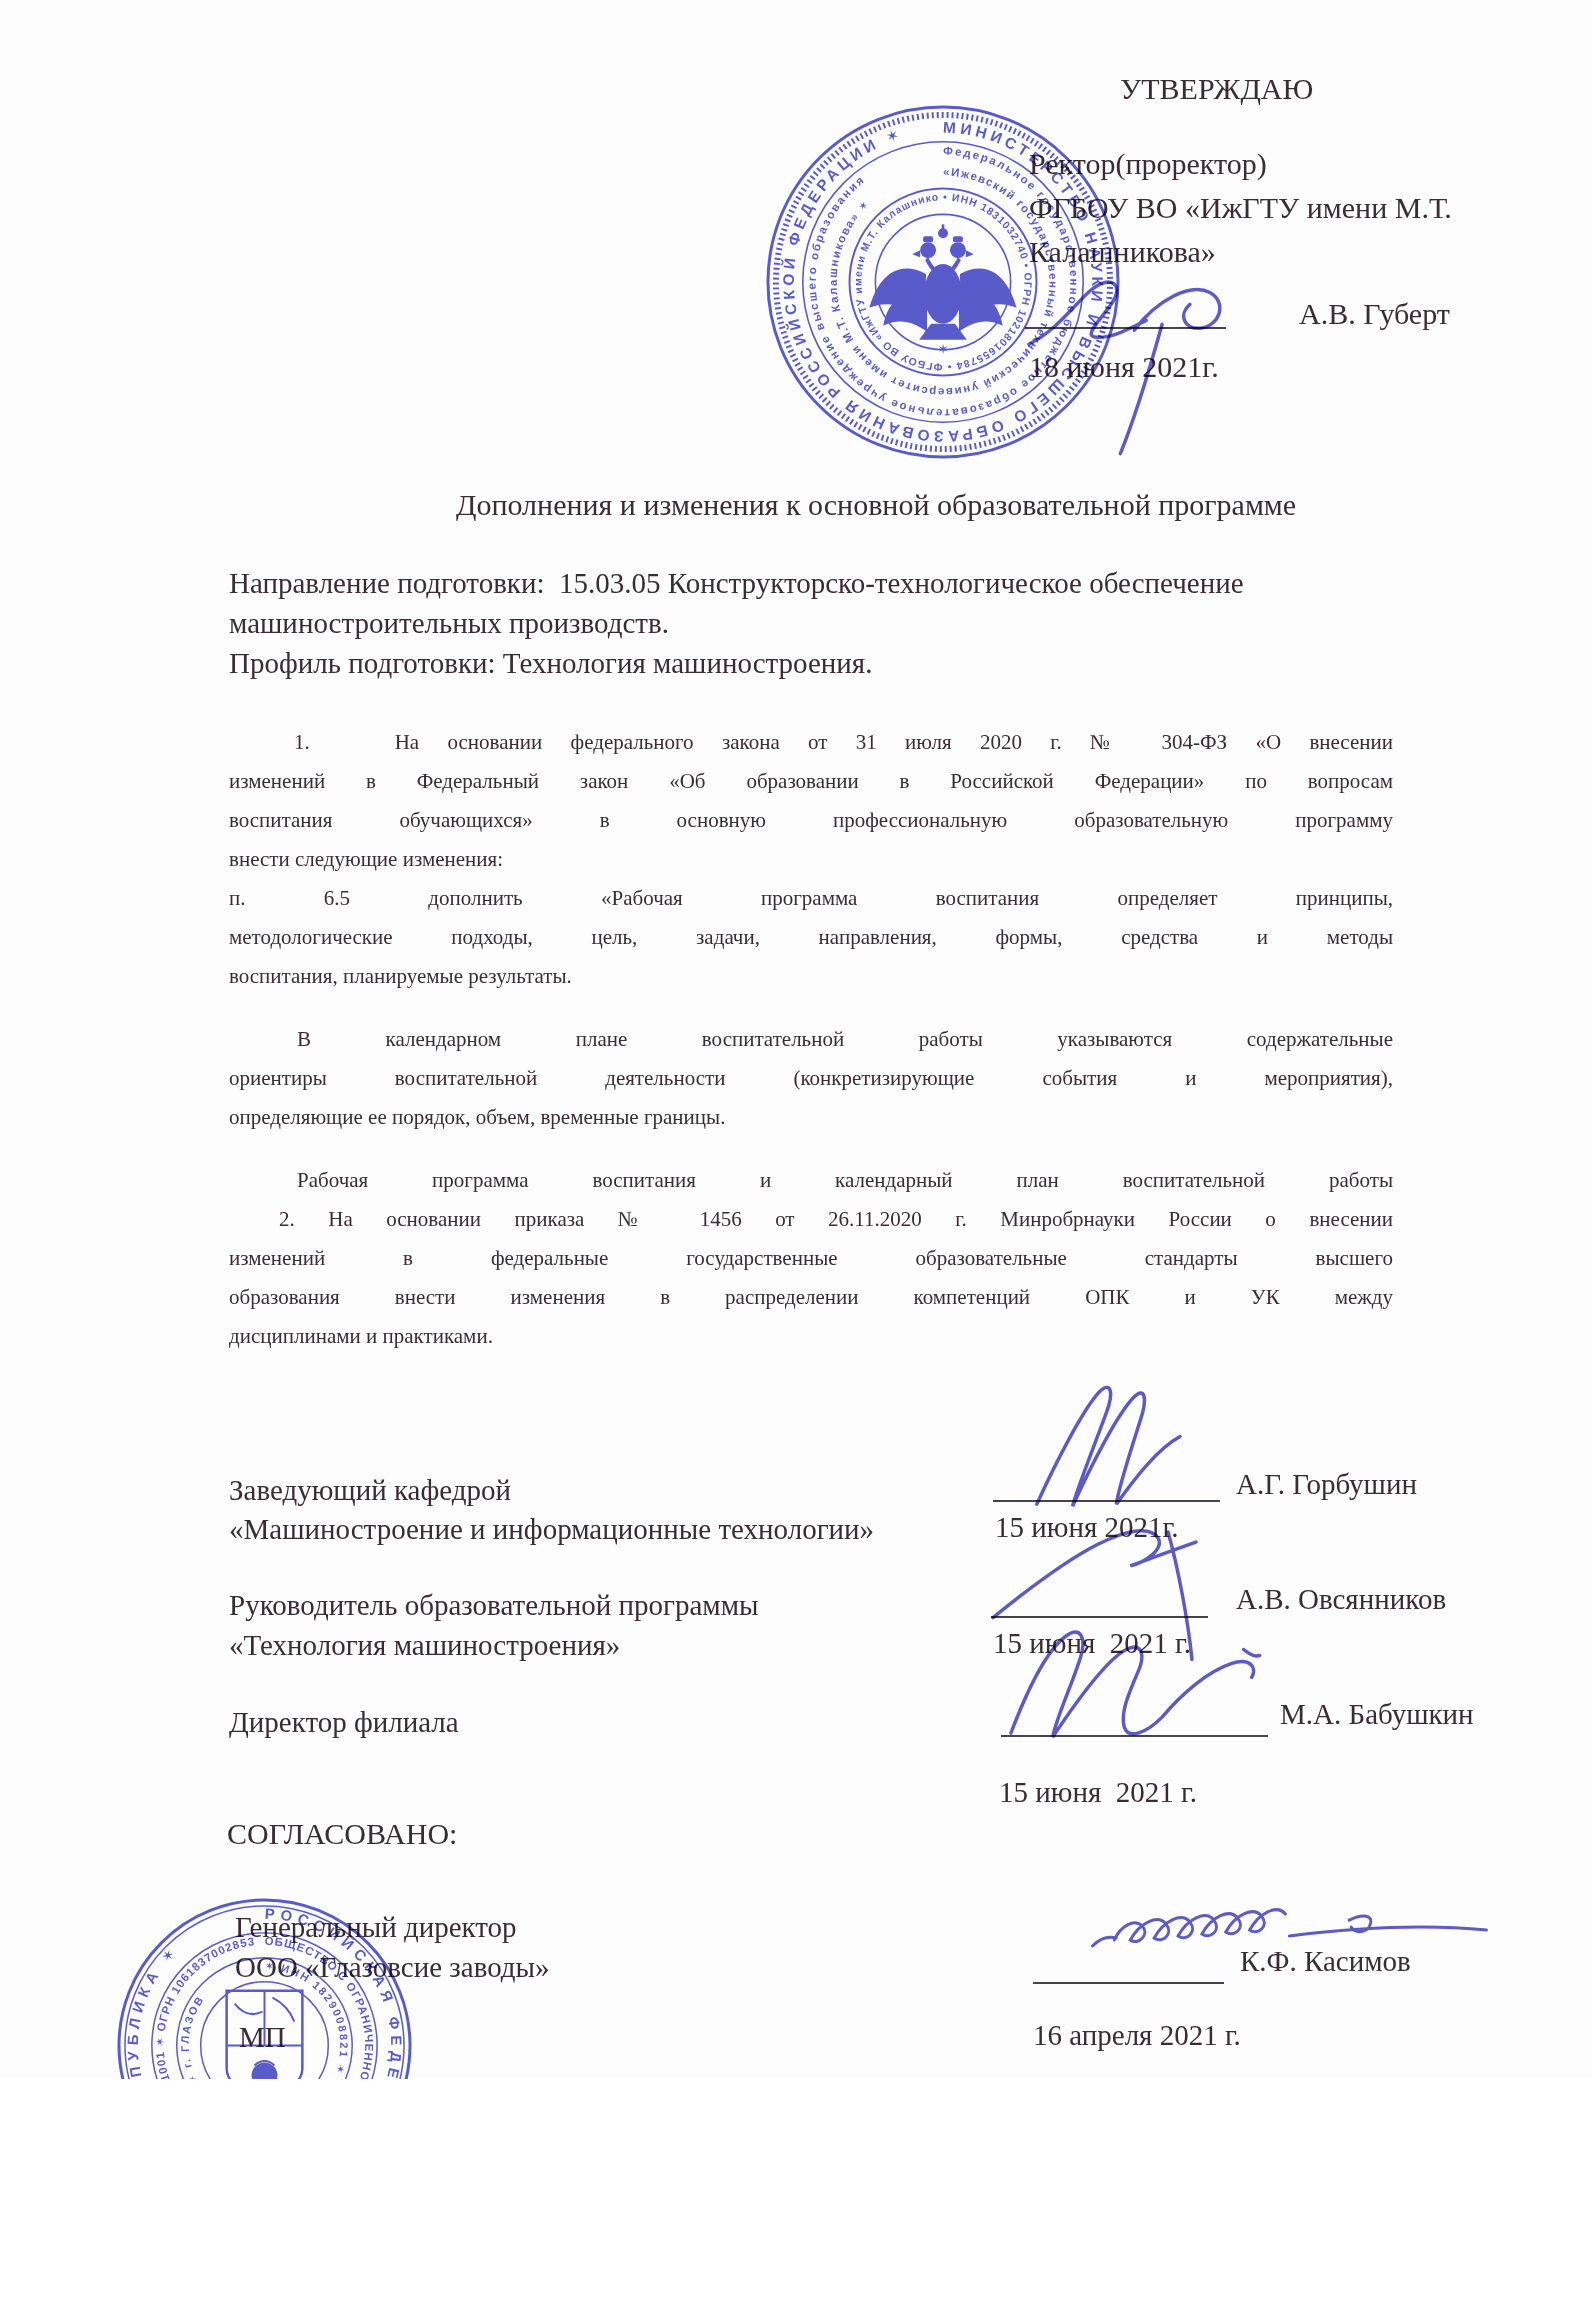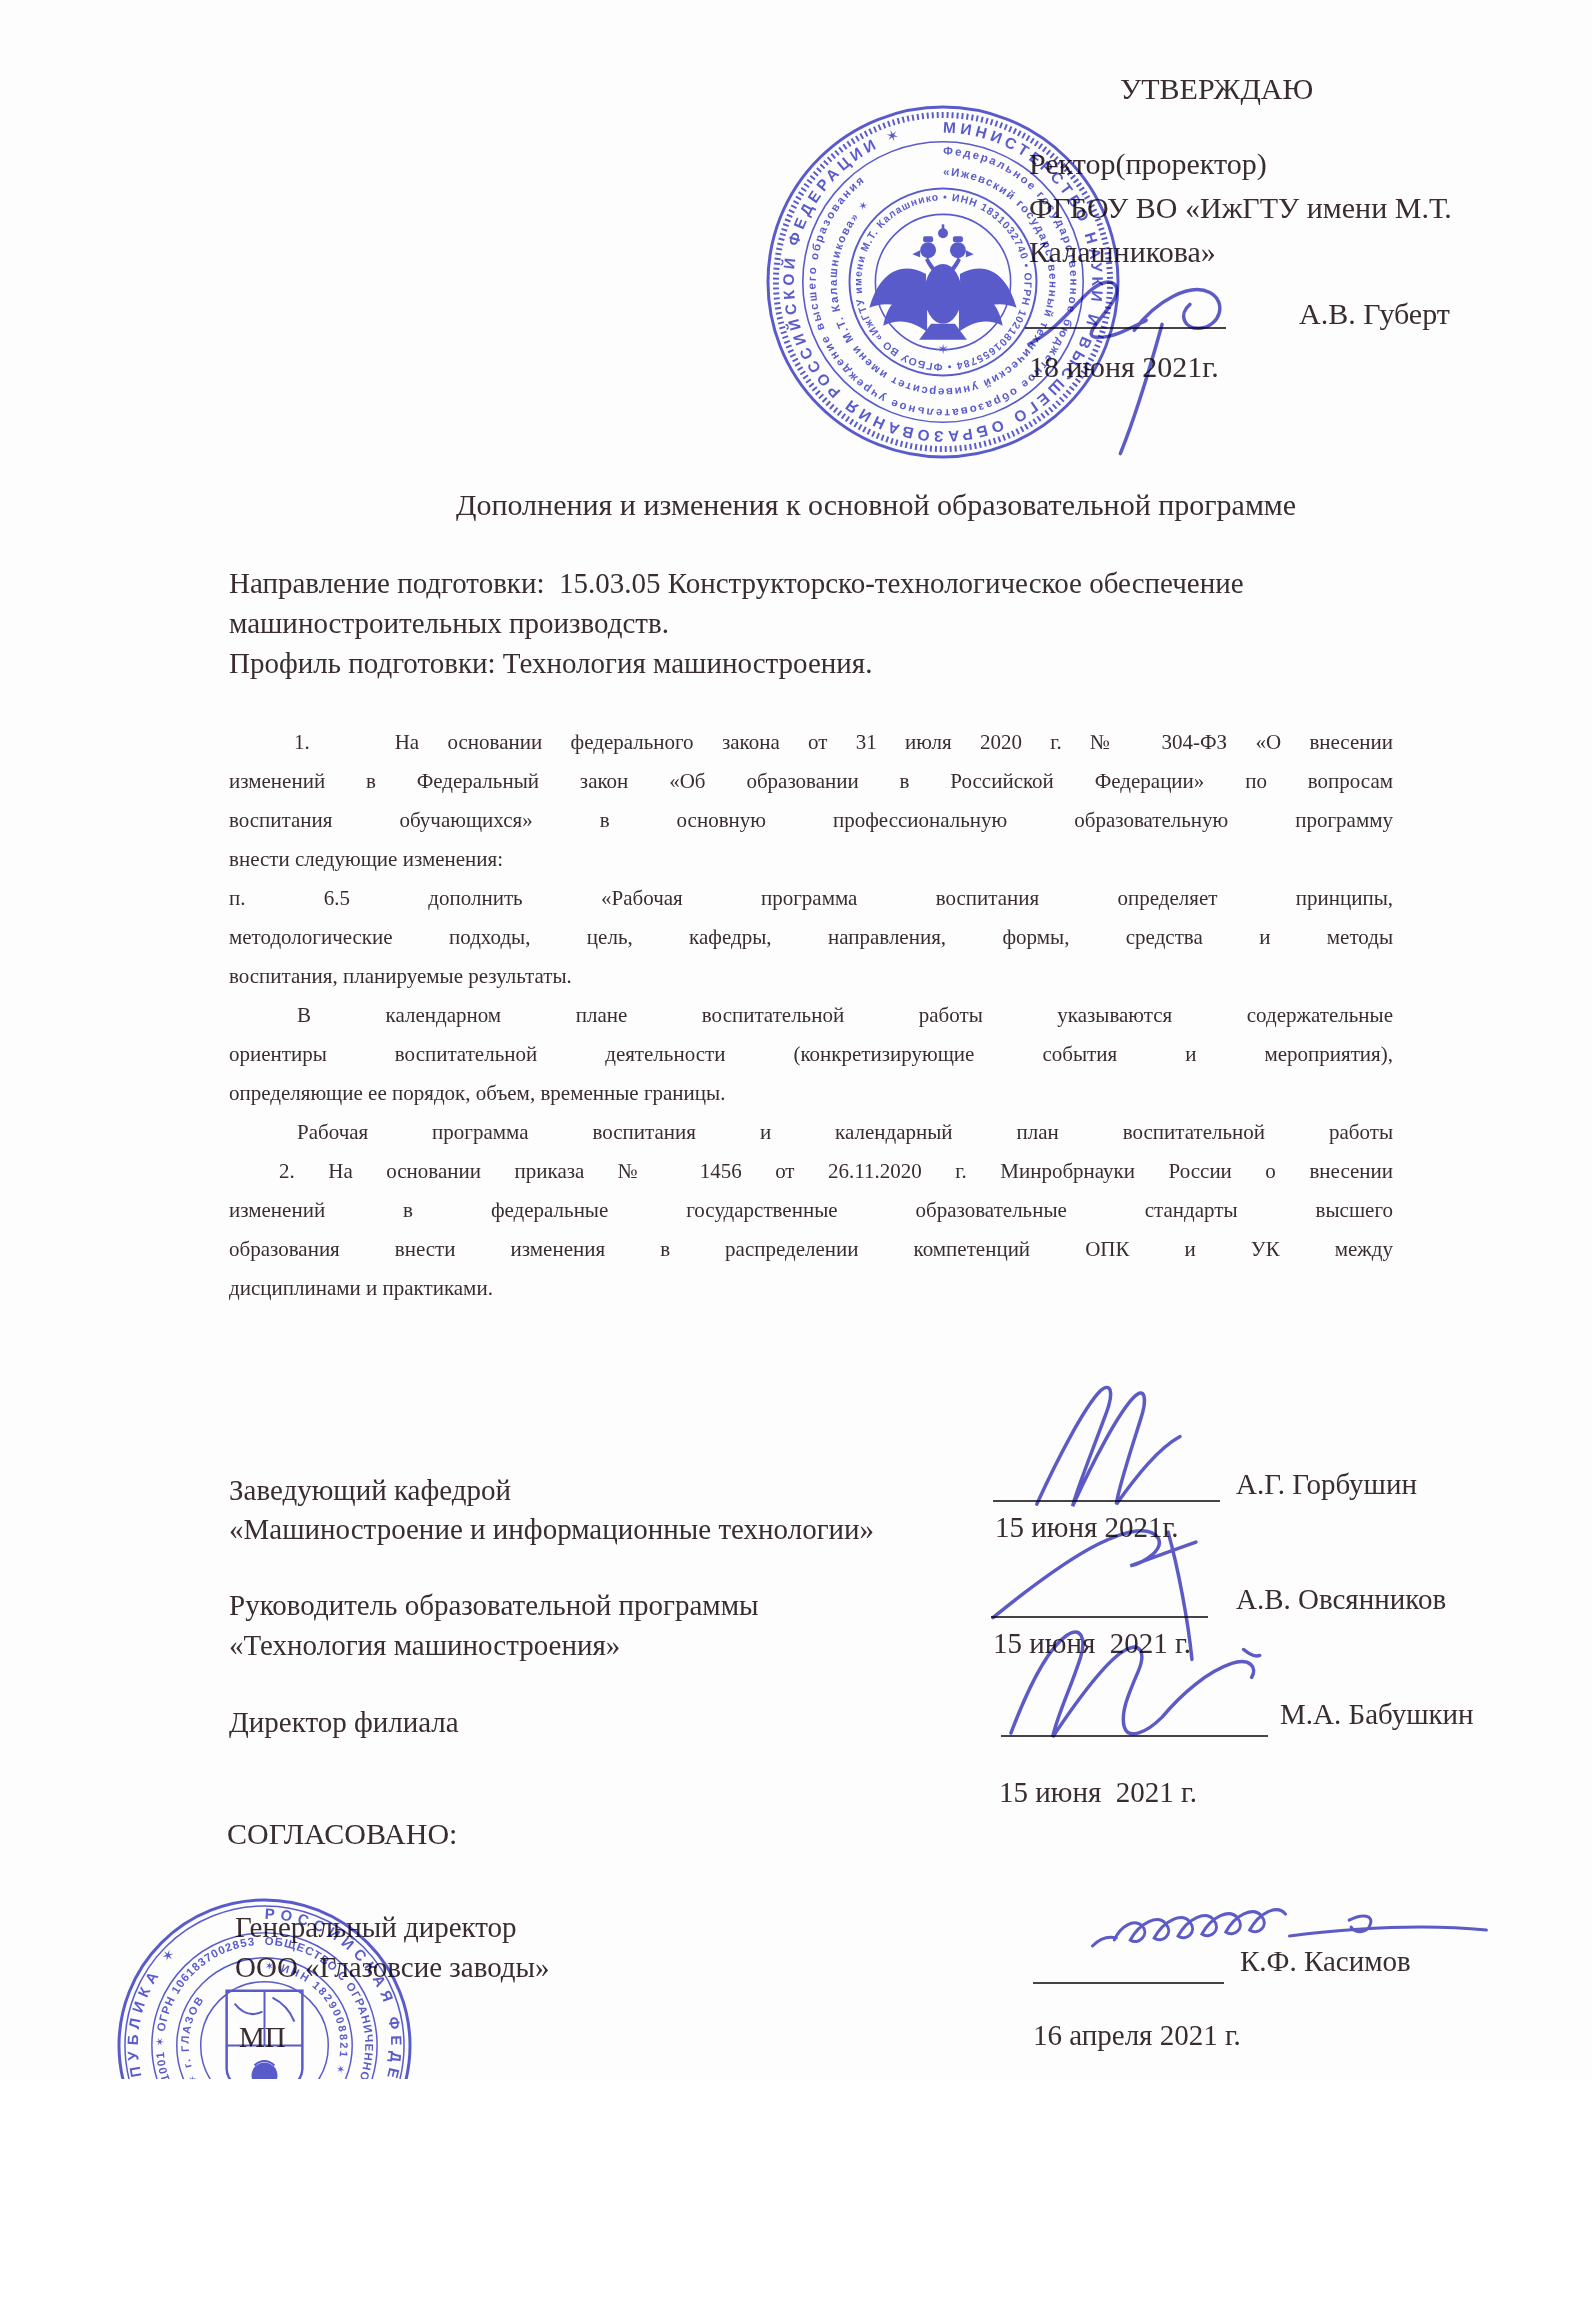--- a/index.html
+++ b/index.html
@@ -10,21 +10,21 @@
     overflow:hidden;
   }
   .abs{position:absolute;white-space:nowrap;}
   .t30{font-size:30px;line-height:38px;}
   .t29{font-size:29px;line-height:39px;}
   .bodyblock{position:absolute;left:229px;width:1164px;font-size:21px;}
   .line{height:39px;line-height:39px;white-space:normal;}
   .j{text-align:justify;text-align-last:justify;-moz-text-align-last:justify;}
   .l{text-align:left;}
   .i65{text-indent:65px;}
-  .i68{text-indent:68px;}
+  .i68{text-indent:68px;margin-top:24px;}
   .i50{text-indent:50px;}
   .sigline{position:absolute;border-bottom:2px solid #47414a;height:0;}
   .stamp{position:absolute;color:var(--stamp-blue,#3d3fc4);mix-blend-mode:multiply;opacity:.85;}
   .sigsvg{position:absolute;left:0;top:0;color:var(--ink-blue,#504ec2);mix-blend-mode:multiply;pointer-events:none;}
   .stamp text{font-family:"Liberation Sans","DejaVu Sans",sans-serif;font-weight:bold;}
   .artifact-band{position:absolute;left:498px;top:2301px;width:1095px;height:13px;
     background:linear-gradient(90deg,rgba(210,208,216,.55),rgba(222,220,228,.35) 60%,rgba(205,203,214,.5));}
   .artifact-corner{position:absolute;left:0;top:2294px;width:8px;height:29px;background:#6b5a59;}
 </style>
 </head>
@@ -45,21 +45,21 @@
   <div class="abs t29" style="left:229px;top:564px;">Направление подготовки:&nbsp; 15.03.05 Конструкторско-технологическое обеспечение</div>
   <div class="abs t29" style="left:229px;top:604px;">машиностроительных производств.</div>
   <div class="abs t29" style="left:229px;top:644px;">Профиль подготовки: Технология машиностроения.</div>
 
   <div class="bodyblock" style="top:723px;">
     <div class="line j i65">1.&nbsp;&nbsp; На основании федерального закона от 31 июля 2020 г. № 304-ФЗ «О внесении</div>
     <div class="line j">изменений в Федеральный закон «Об образовании в Российской Федерации» по вопросам</div>
     <div class="line j">воспитания обучающихся» в основную профессиональную образовательную программу</div>
     <div class="line l">внести следующие изменения:</div>
     <div class="line j">п. 6.5 дополнить «Рабочая программа воспитания определяет принципы,</div>
-    <div class="line j">методологические подходы, цель, кафедры, направления, формы, средства и методы</div>
+    <div class="line j">методологические подходы, цель, задачи, направления, формы, средства и методы</div>
     <div class="line l">воспитания, планируемые результаты.</div>
     <div class="line j i68">В календарном плане воспитательной работы указываются содержательные</div>
     <div class="line j">ориентиры воспитательной деятельности (конкретизирующие события и мероприятия),</div>
     <div class="line l">определяющие ее порядок, объем, временные границы.</div>
     <div class="line j i68">Рабочая программа воспитания и календарный план воспитательной работы</div>
     <div class="line j i50">2. На основании приказа № 1456 от 26.11.2020 г. Минробрнауки России о внесении</div>
     <div class="line j">изменений в федеральные государственные образовательные стандарты высшего</div>
     <div class="line j">образования внести изменения в распределении компетенций ОПК и УК между</div>
     <div class="line l">дисциплинами и практиками.</div>
   </div>

